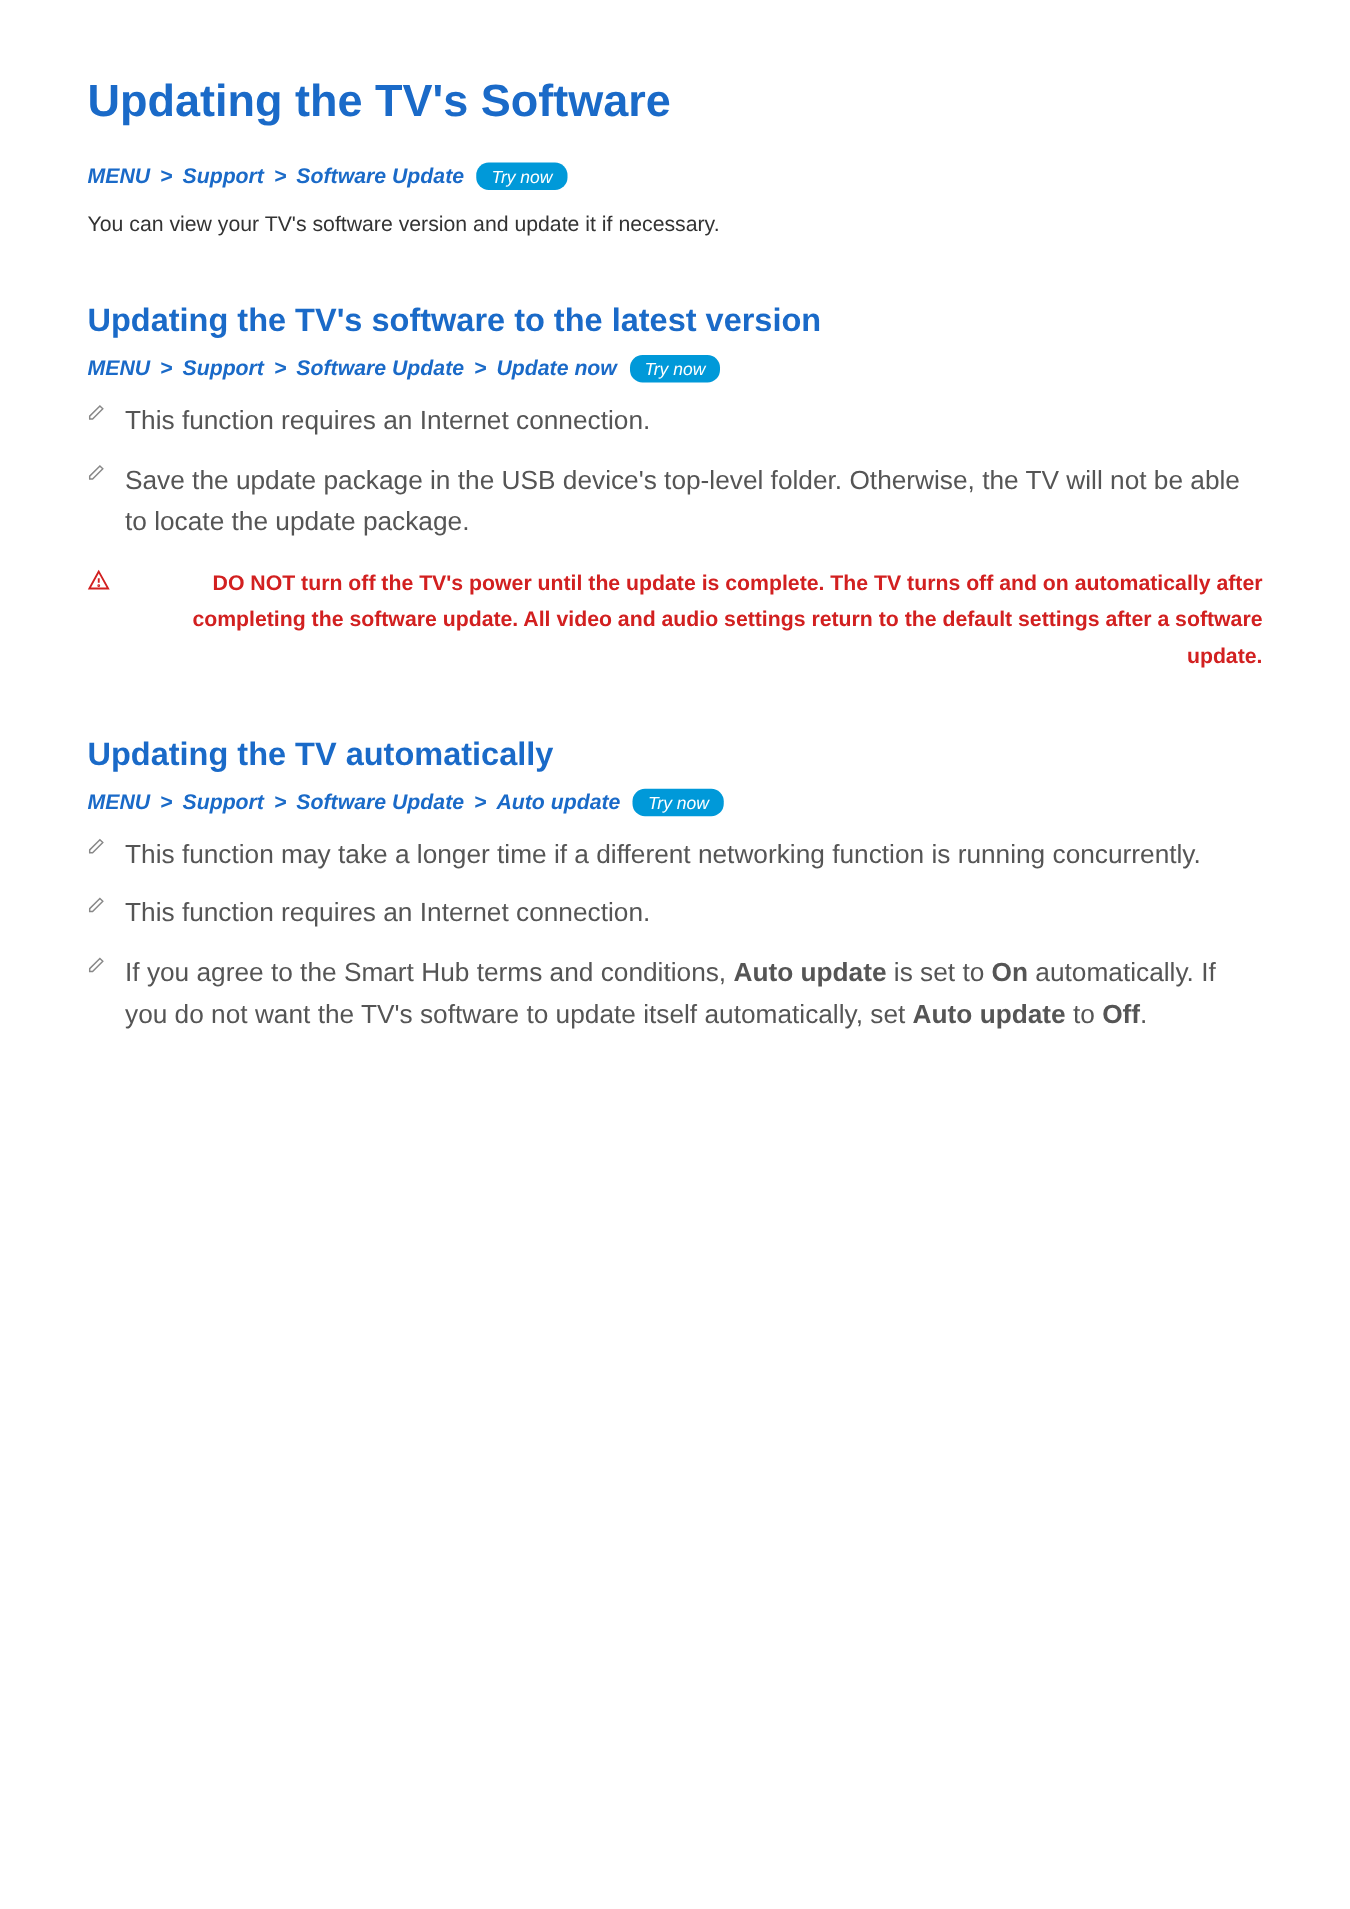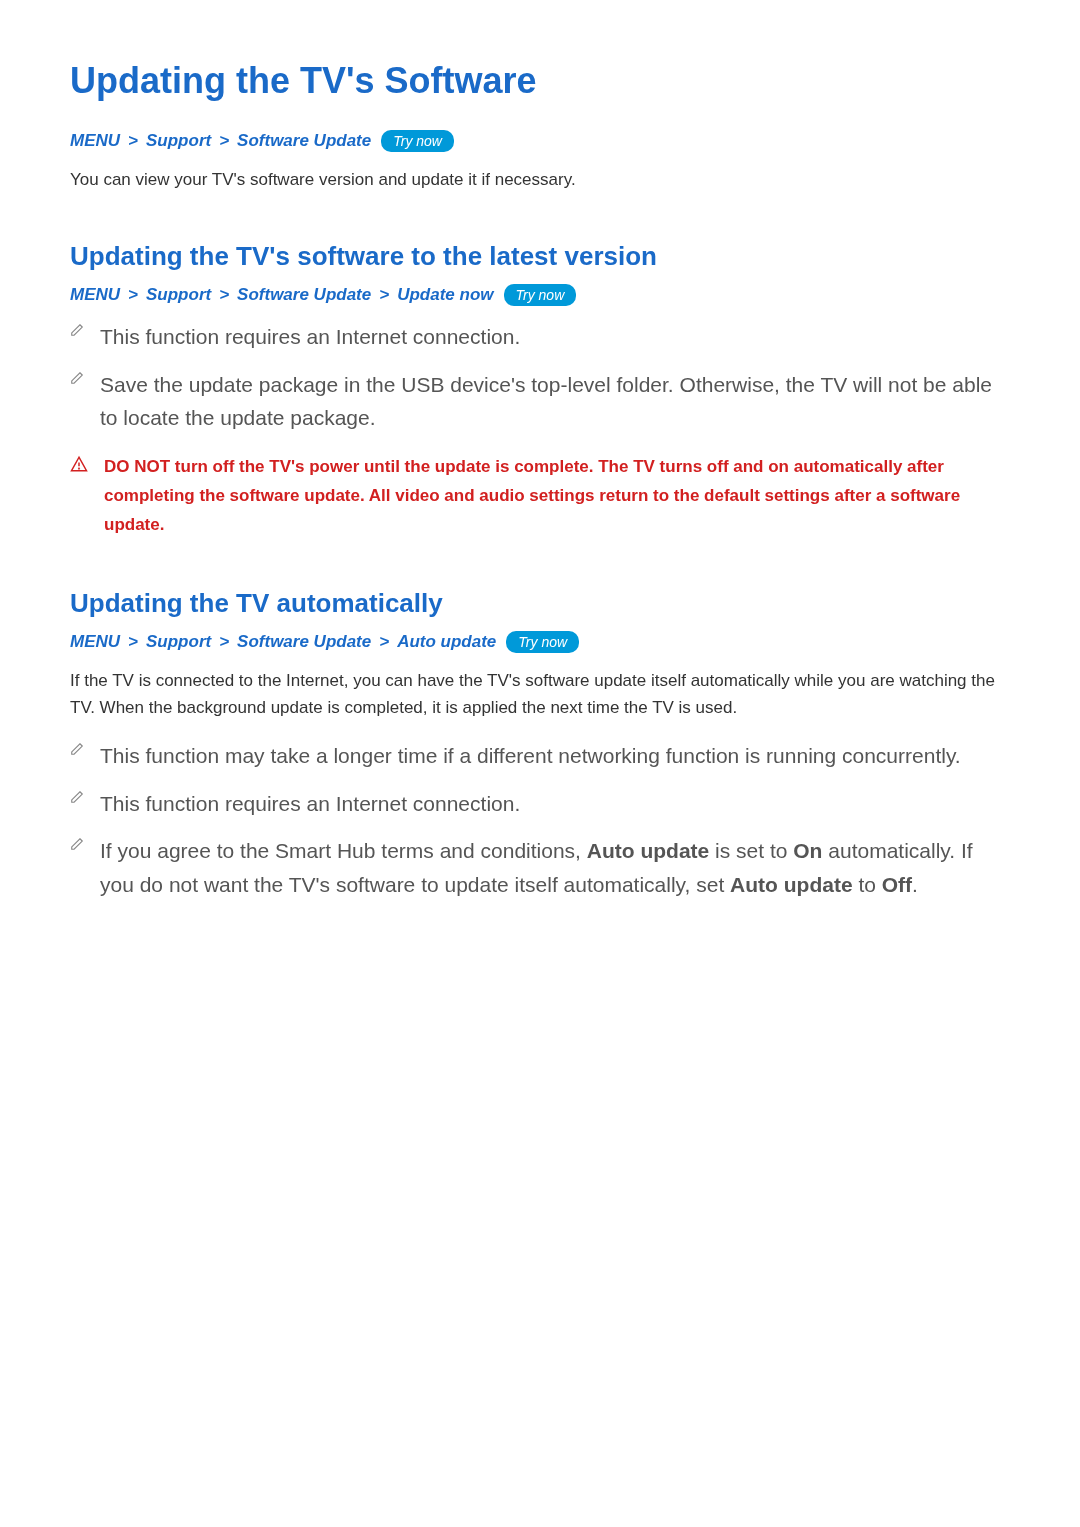--- a/index.html
+++ b/index.html
@@ -80,20 +80,21 @@
       height: 14px;
       margin-top: 3px;
       flex-shrink: 0;
     }
     .warning-block {
       display: flex;
       align-items: flex-start;
       gap: 16px;
       margin-top: 18px;
       margin-bottom: 42px;
+      text-align: right;
     }
     .warning-icon {
       width: 18px;
       height: 18px;
       margin-top: 2px;
       flex-shrink: 0;
     }
     .warning-text {
       font-size: 17px;
       line-height: 1.7;
@@ -171,21 +172,20 @@
   <div class="breadcrumb">
     <span class="crumb">MENU</span>
     <span class="chevron">&gt;</span>
     <span class="crumb">Support</span>
     <span class="chevron">&gt;</span>
     <span class="crumb">Software Update</span>
     <span class="chevron">&gt;</span>
     <span class="crumb">Auto update</span>
     <span class="try-now">Try now</span>
   </div>
-  <p class="body-text">If the TV is connected to the Internet, you can have the TV's software update itself automatically while you are watching the TV. When the background update is completed, it is applied the next time the TV is used.</p>
   <div class="note-list">
     <div class="note-item">
       <span class="pencil-icon">
         <svg viewBox="0 0 24 24" fill="none" stroke="#888" stroke-width="2">
             <path d="M17 3l4 4L7 21H3v-4L17 3z"></path>
           </svg>
       </span>
       <span class="note-text">This function may take a longer time if a different networking function is running concurrently.</span>
     </div>
     <div class="note-item">

